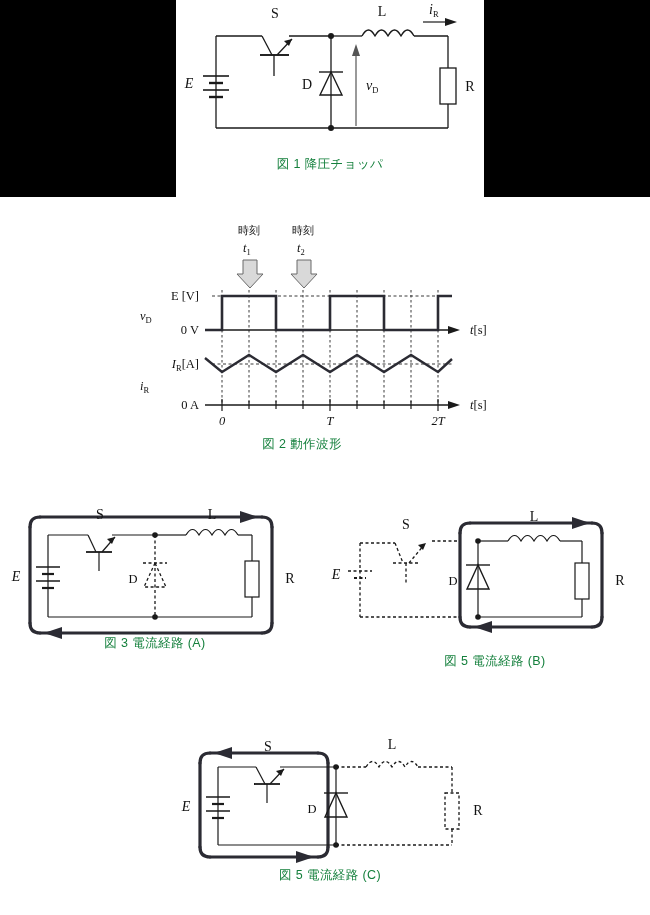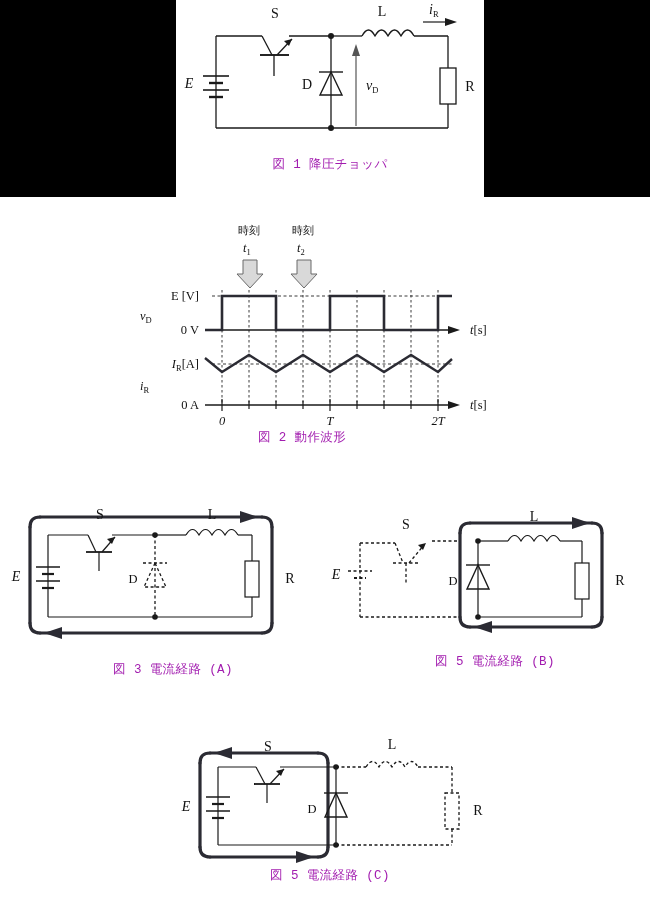--- a/index.html
+++ b/index.html
@@ -29,24 +29,24 @@
   .bar-left  { left: 0;   top: 0; width: 176px; height: 197px; }
   .bar-right { left: 484px; top: 0; width: 166px; height: 197px; }
 
   .fig {
     position: absolute;
   }
   .caption {
     position: absolute;
     width: 100%;
     text-align: center;
-    font-family: Liberation Mono, monospace;
+    font-family: Liberation Sans, sans-serif;
     font-size: 12.5px;
     letter-spacing: 0.4px;
-    color: #a21caf;
+    color: #15803d;
     white-space: nowrap;
   }
   svg { display: block; overflow: visible; }
   text {
     font-family: "Liberation Serif", serif;
     fill: #111;
   }
   .ital { font-style: italic; }
   .sub  { font-size: 8.5px; }
   .lbl  { font-size: 14px; }
@@ -206,21 +206,21 @@
       <polyline points="205,146 222,160 249,143 276,160 303,143 330,160 357,143 384,160 411,143 438,160 452,147" fill="none" stroke="#2b2b33" stroke-width="2.4" stroke-linejoin="miter"></polyline>
 
       <text x="199" y="156" text-anchor="end">
         <tspan class="lbl-sm ital">I</tspan><tspan class="sub" dy="3">R</tspan><tspan class="lbl-sm" dy="-3">[A]</tspan>
       </text>
       <text class="lbl-sm" x="199" y="197" text-anchor="end">0 A</text>
       <text x="140" y="178">
         <tspan class="lbl-sm ital">i</tspan><tspan class="sub" dy="3">R</tspan>
       </text>
     </svg>
-    <div class="caption" style="top:217px;">図 2  動作波形</div>
+    <div class="caption" style="top:224px;">図 2  動作波形</div>
   </div>
 
   <div class="fig" style="left:0; top:505px; width:310px; height:180px;">
     <svg width="310" height="150" viewBox="0 0 310 150">
 
       <g fill="none" stroke="#2b2b33" stroke-width="3.2" stroke-linecap="round">
         <path d="M40 12 L262 12"></path>
         <path d="M30 22 L30 118"></path>
         <path d="M40 128 L262 128"></path>
         <path d="M272 22 L272 118"></path>
@@ -271,21 +271,21 @@
         <path d="M186 30 q6.5 -11 13 0 q6.5 -11 13 0 q6.5 -11 13 0 q6.5 -11 13 0"></path>
       </g>
       <text class="lbl" x="212" y="14" text-anchor="middle">L</text>
 
       <rect x="245" y="56" width="14" height="36" fill="#fff" stroke="#1a1a1a" stroke-width="1.2"></rect>
       <text class="lbl" x="290" y="78" text-anchor="middle">R</text>
 
       <circle cx="155" cy="30" r="2.8" fill="#1a1a1a"></circle>
       <circle cx="155" cy="112" r="2.8" fill="#1a1a1a"></circle>
     </svg>
-    <div class="caption" style="top:156px;padding-left:18px;">図 3  電流経路 (A)</div>
+    <div class="caption" style="top:130px;">図 3  電流経路 (A)</div>
   </div>
 
   <div class="fig" style="left:340px; top:505px; width:310px; height:180px;">
     <svg width="310" height="150" viewBox="0 0 310 150">
 
       <g fill="none" stroke="#1a1a1a" stroke-width="1.3" stroke-dasharray="3,2.5">
         <path d="M20 38 L20 112"></path>
         <path d="M20 112 L120 112"></path>
         <path d="M20 38 L55 38"></path>
         <path d="M55 38 L63 58"></path>

